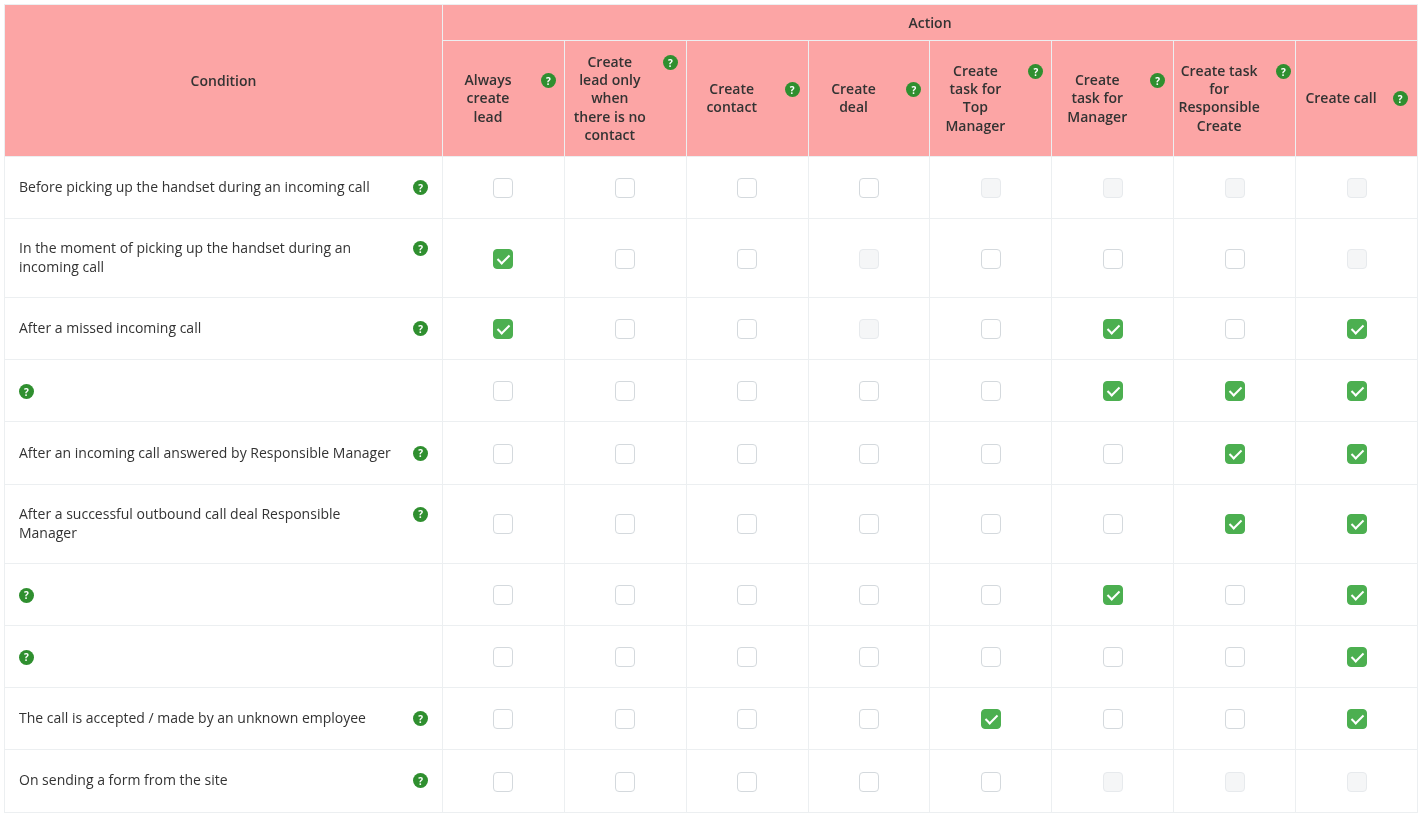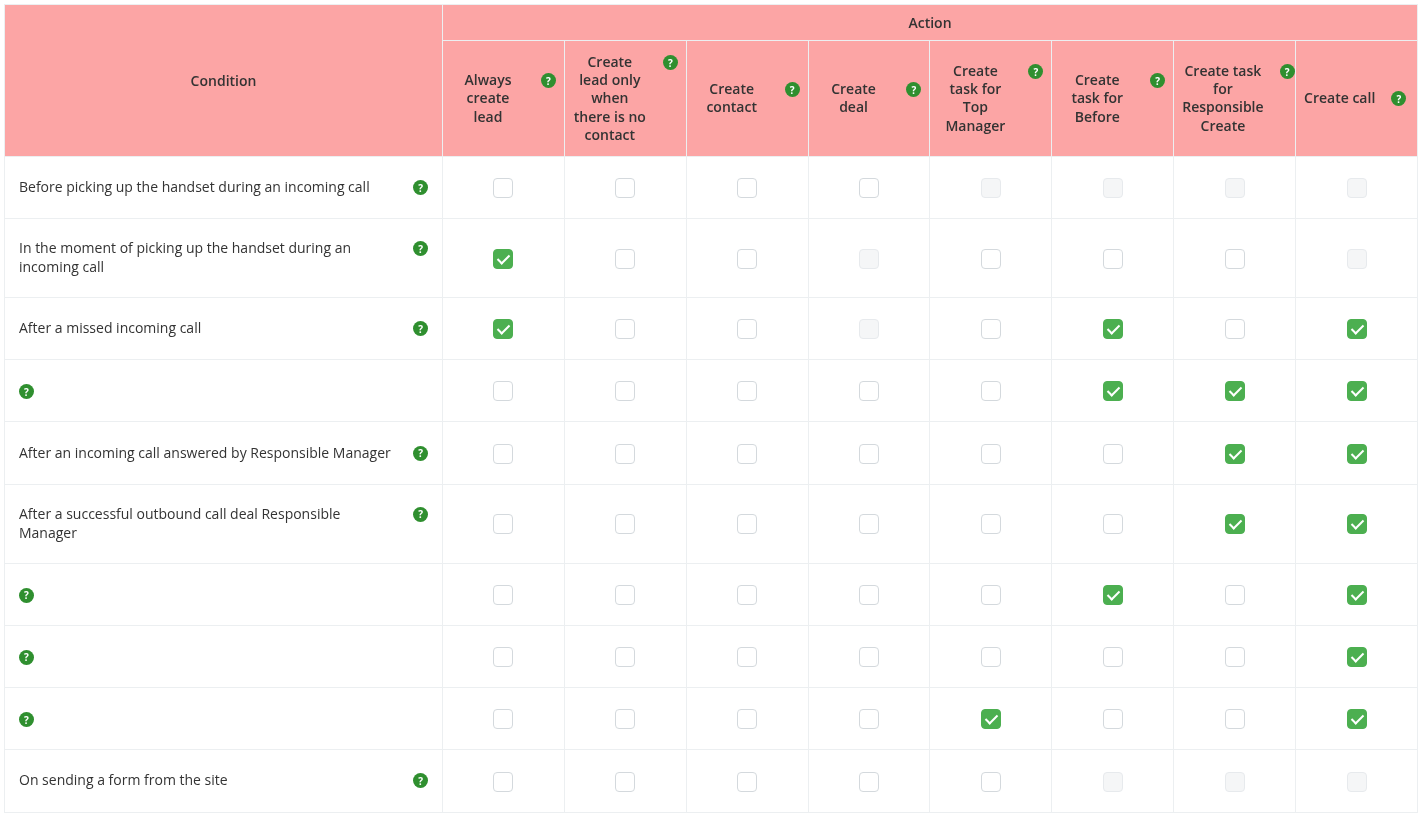--- a/index.html
+++ b/index.html
@@ -31,21 +31,21 @@
     text-align: center;
     vertical-align: middle;
   }
   thead th.action-group {
     font-weight: 600;
     padding: 8px;
   }
   .col-head-wrap {
     display: flex;
     align-items: flex-start;
-    justify-content: flex-start;
+    justify-content: center;
     gap: 16px;
   }
   .col-head-label {
     text-align: center;
     line-height: 1.3;
   }
   tbody td {
     padding: 20px 10px;
     text-align: center;
   }
@@ -162,21 +162,21 @@
           </div>
         </th>
         <th>
           <div class="col-head-wrap">
             <span class="col-head-label">Create task for Top Manager</span>
             <span class="help-icon"></span>
           </div>
         </th>
         <th>
           <div class="col-head-wrap">
-            <span class="col-head-label">Create task for Before</span>
+            <span class="col-head-label">Create task for Manager</span>
             <span class="help-icon"></span>
           </div>
         </th>
         <th>
           <div class="col-head-wrap">
             <span class="col-head-label">Create task for Responsible Create</span>
             <span class="help-icon"></span>
           </div>
         </th>
         <th>
@@ -309,20 +309,21 @@
         <td><span class="cbx"></span></td>
         <td><span class="cbx"></span></td>
         <td><span class="cbx"></span></td>
         <td><span class="cbx"></span></td>
         <td><span class="cbx"></span></td>
         <td><span class="cbx checked"></span></td>
       </tr>
       <tr>
         <td class="label-cell">
           <div class="label-wrap">
+            <span class="label-text">The call is accepted / made by an unknown employee</span>
             <span class="help-icon"></span>
           </div>
         </td>
         <td><span class="cbx"></span></td>
         <td><span class="cbx"></span></td>
         <td><span class="cbx"></span></td>
         <td><span class="cbx"></span></td>
         <td><span class="cbx checked"></span></td>
         <td><span class="cbx"></span></td>
         <td><span class="cbx"></span></td>

